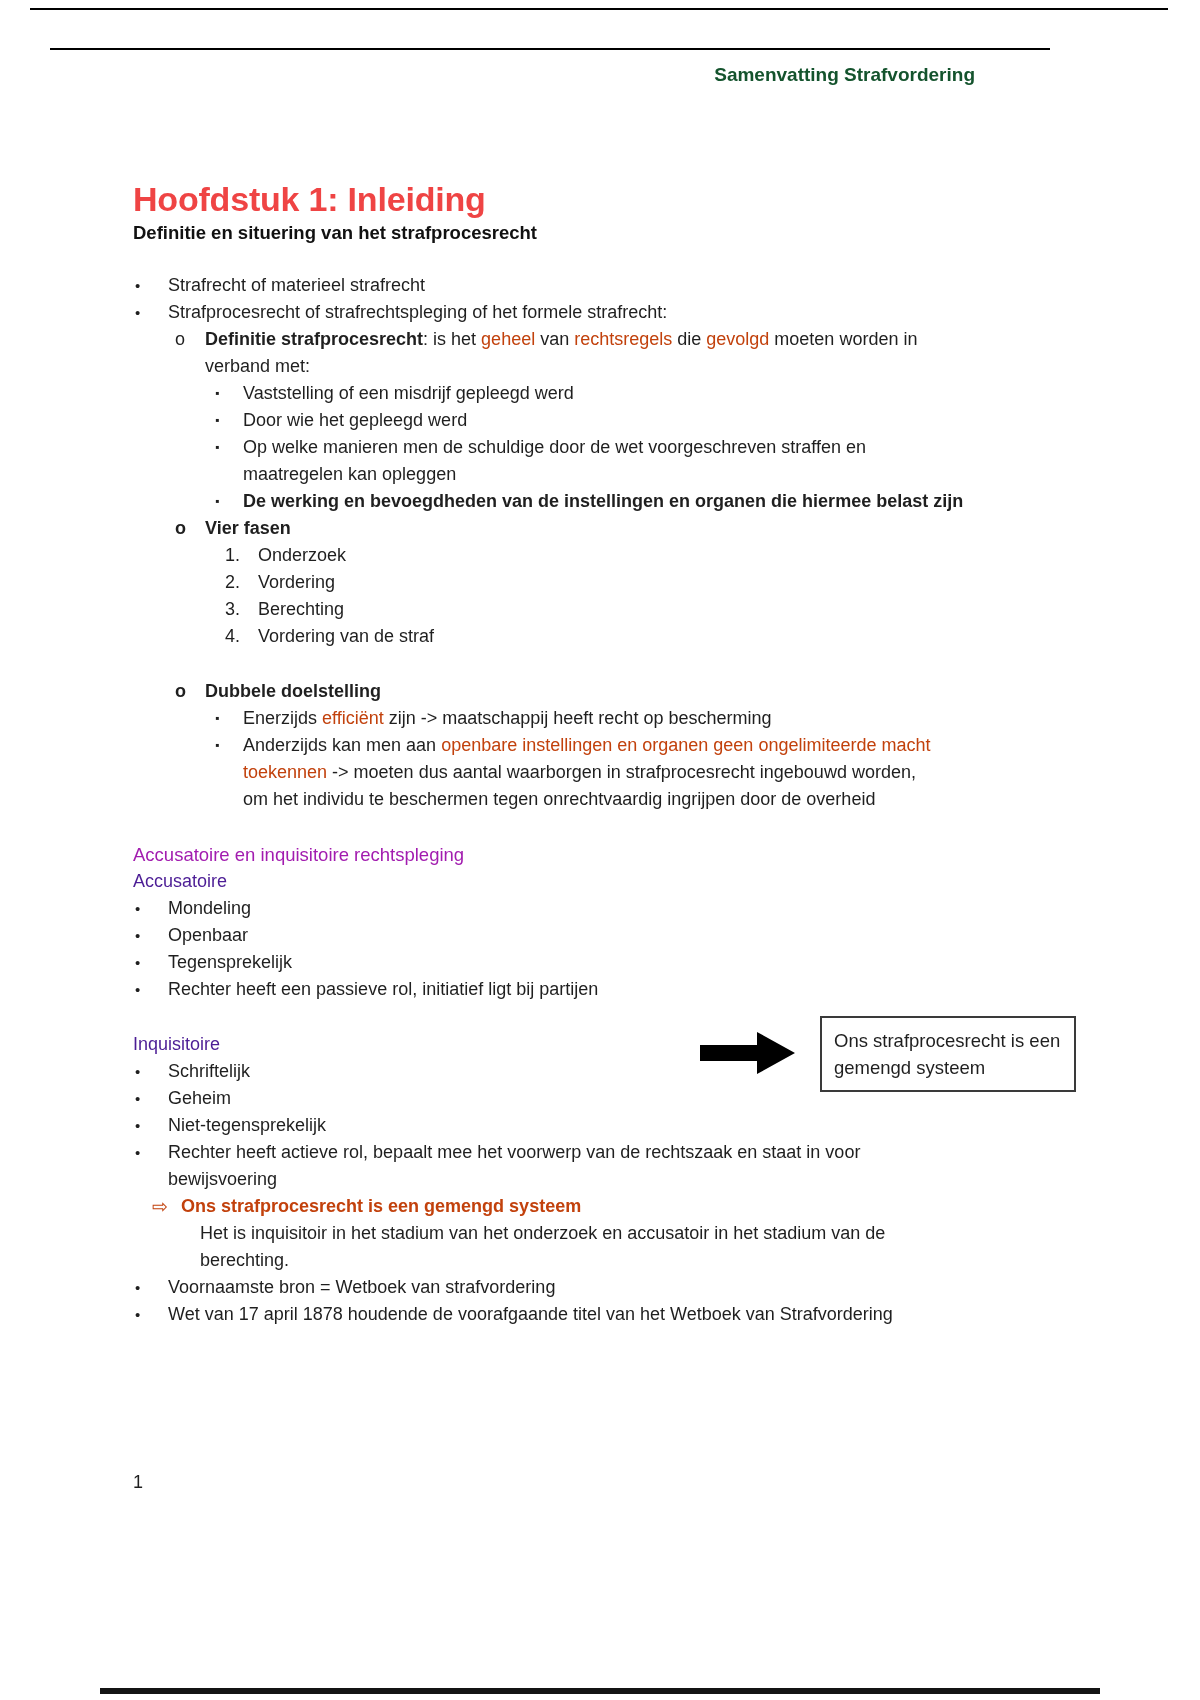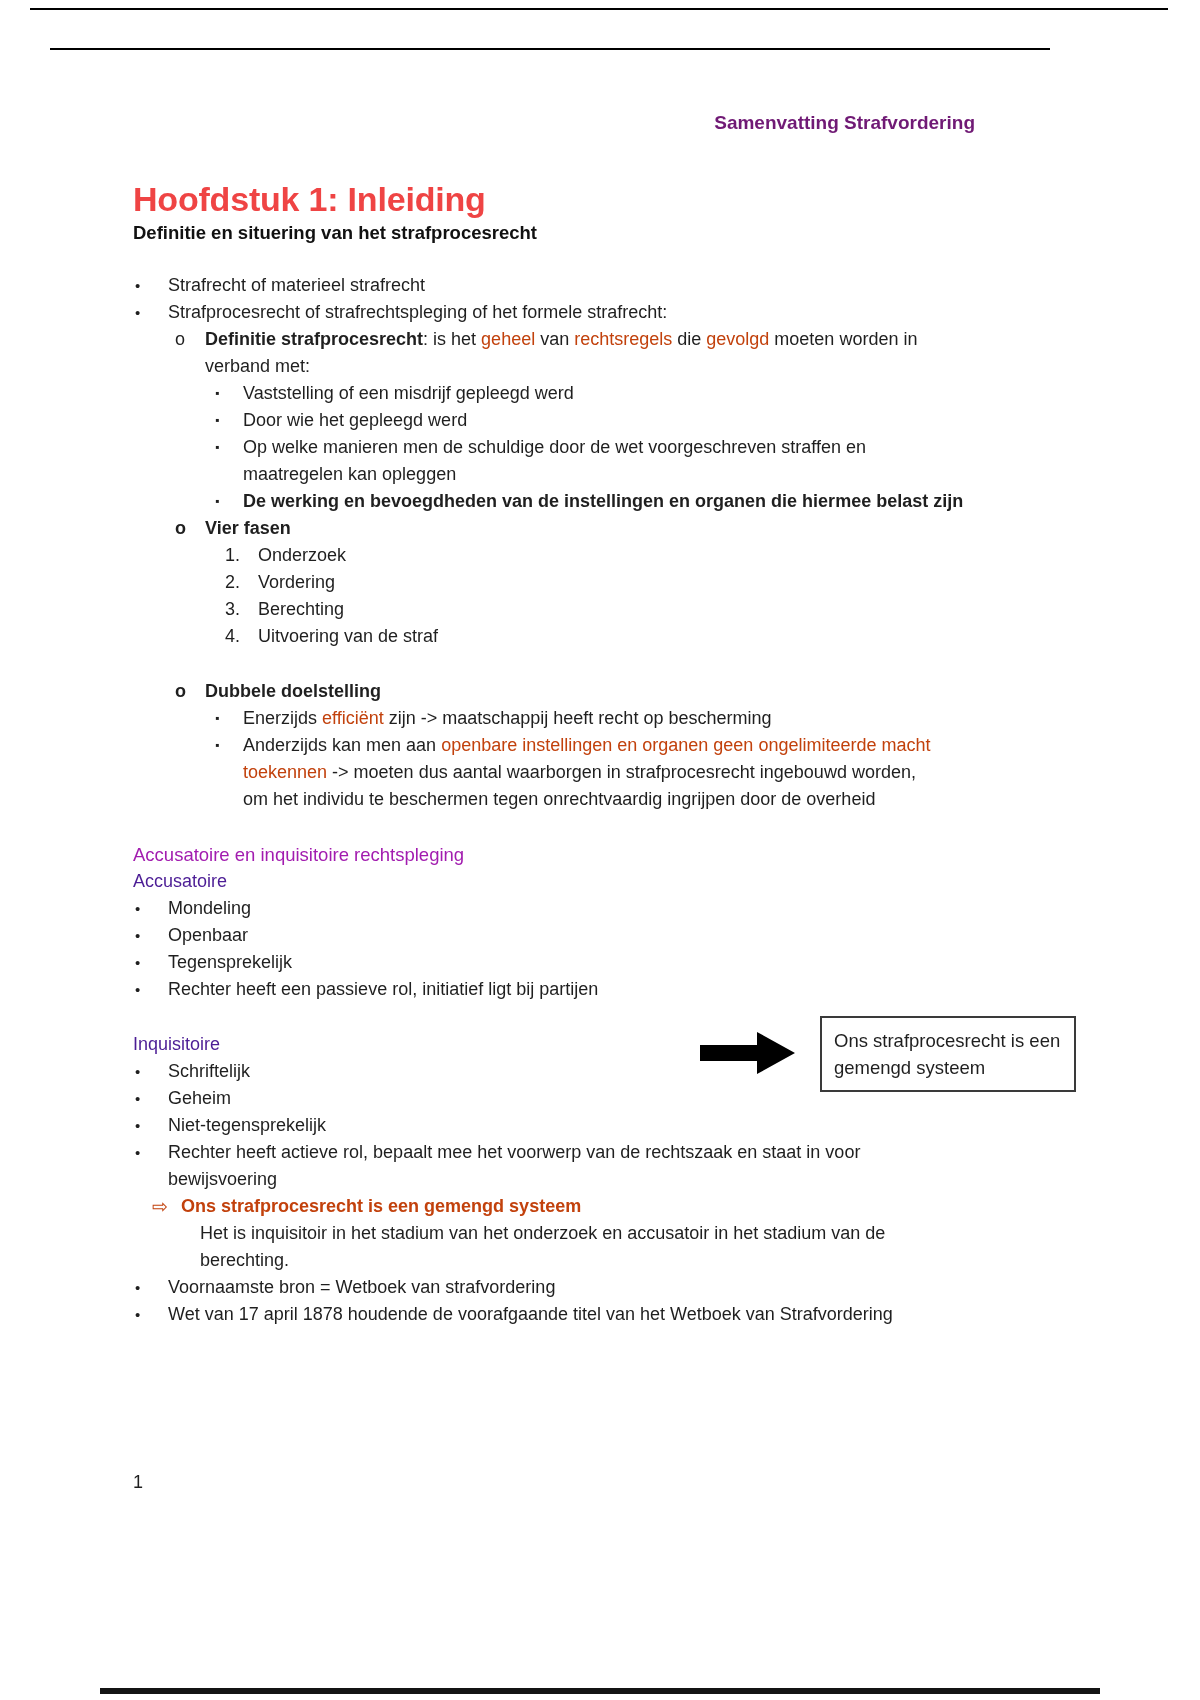--- a/index.html
+++ b/index.html
@@ -3,21 +3,21 @@
 <meta charset="utf-8">
 <style>
   * { margin:0; padding:0; box-sizing:border-box; }
   html,body { background:#ffffff; }
   body { font-family:"Liberation Sans", sans-serif; color:#1f1f1f; }
   .page { position:relative; width:1200px; height:1700px; background:#fff; overflow:hidden; }
 
   .rule { position:absolute; background:#000; }
   .rule-top { top:8px; left:30px; width:1138px; height:2px; }
   .rule-header { top:48px; left:50px; width:1000px; height:2px; }
-  .header-text { position:absolute; top:64px; right:225px; font-size:19px; font-weight:600; color:#701a75;margin-top:48px; }
+  .header-text { position:absolute; top:64px; right:225px; font-size:19px; font-weight:600; color:#14532d; }
 
   .content { padding:136px 133px 0 133px; font-size:18px; line-height:27px; }
 
   .title { font-size:34px; line-height:38px; font-weight:700; color:#ef4444; letter-spacing:-0.2px;margin-top:44px; }
   .subtitle { margin-top:1px; font-size:18.5px; line-height:27px; font-weight:700; color:#111; }
 
   .b { font-weight:700; }
   .semib { font-weight:600; }
   .pink { color:#c2410c; }
   .pinku { color:#4c1d95; line-height:27px; }
@@ -111,21 +111,21 @@
       <div class="row lnum">
         <span class="marker">2.</span>
         <p>Vordering</p>
       </div>
       <div class="row lnum">
         <span class="marker">3.</span>
         <p>Berechting</p>
       </div>
       <div class="row lnum">
         <span class="marker">4.</span>
-        <p>Uitvoering van de straf</p>
+        <p>Vordering van de straf</p>
       </div>
 
       <div class="row l2 mt28">
         <span class="marker b">o</span>
         <p class="b">Dubbele doelstelling</p>
       </div>
       <div class="row l3">
         <span class="marker">▪</span>
         <p><span>Enerzijds </span><span class="pink">efficiënt</span><span> zijn -&gt; maatschappij heeft recht op bescherming</span></p>
       </div>

